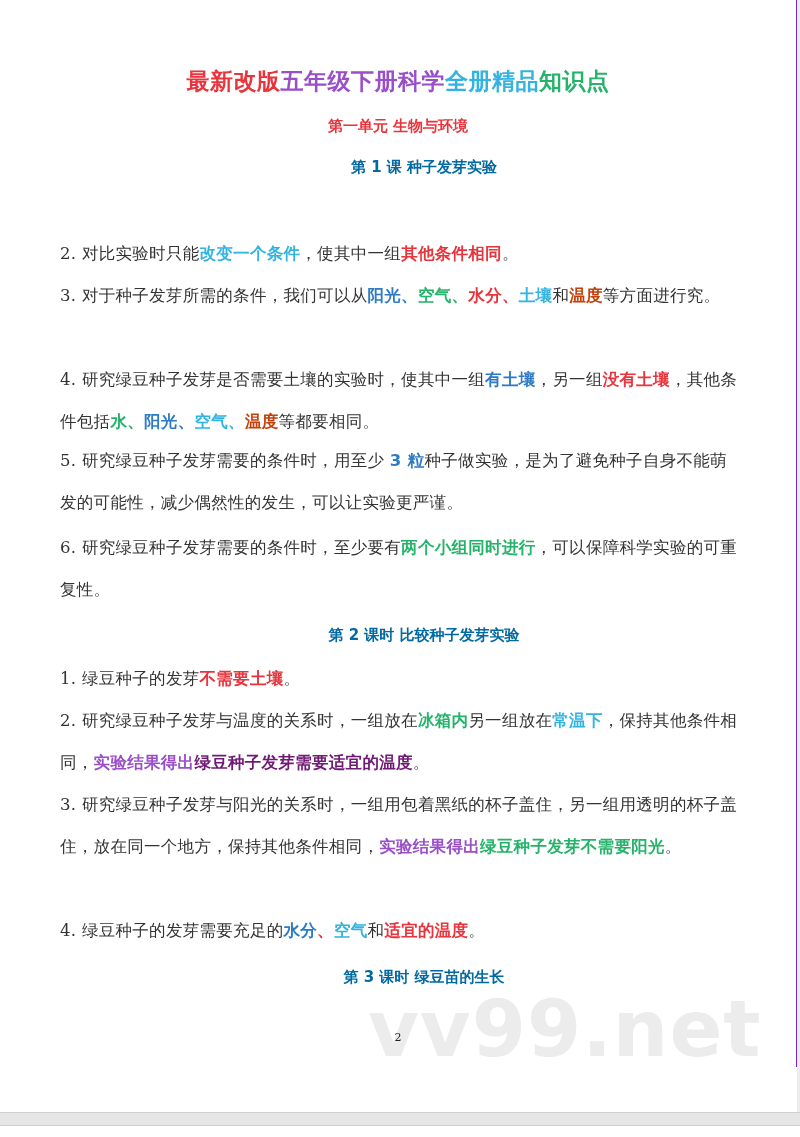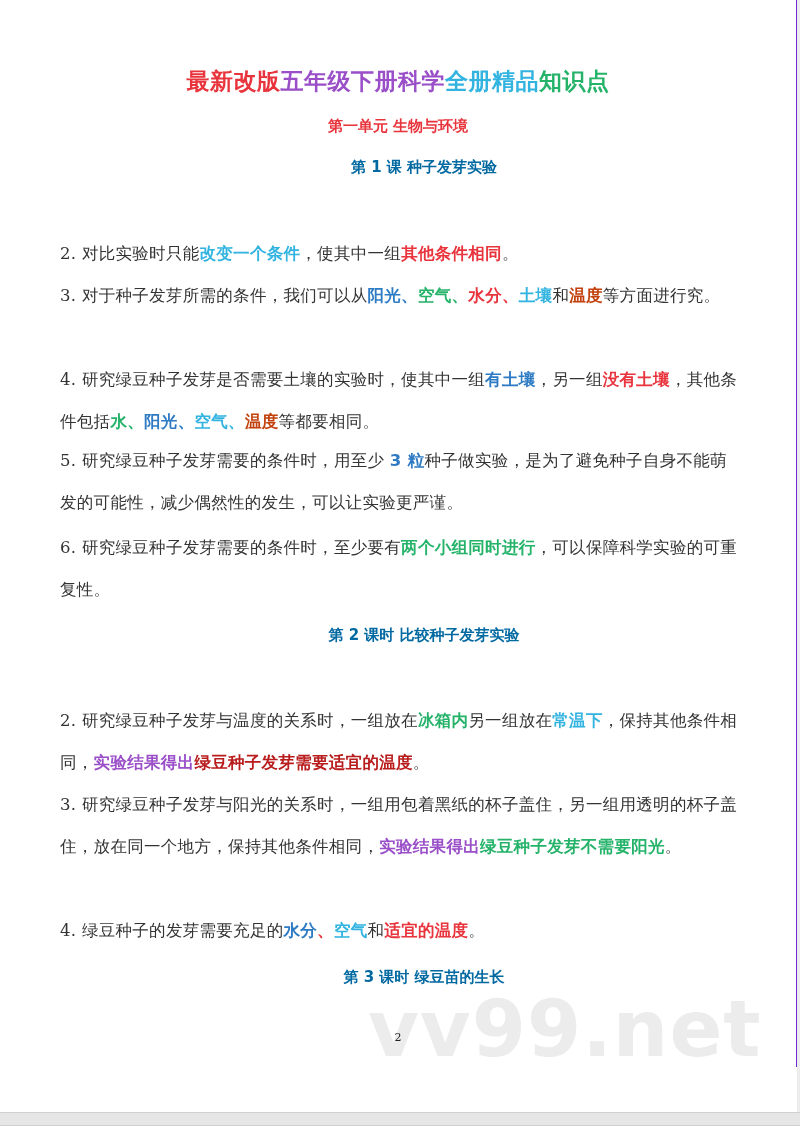--- a/index.html
+++ b/index.html
@@ -34,21 +34,21 @@
       position: absolute; left: 60px; width: 680px;
       font-size: 16.5px; color: #333333; line-height: 42px; letter-spacing: 0.3px;
     }
     .b { font-weight: bold; font-family: "DejaVu Sans", "Liberation Sans", sans-serif; }
     .c-red { color: #e8343c; }
     .c-blue { color: #2e7bc4; }
     .c-green { color: #25b36a; }
     .c-cyan { color: #33b4e0; }
     .c-indigo { color: #c2410c; }
     .c-purple { color: #9a4fc8; }
-    .c-steel { color: #b91c1c; }
+    .c-steel { color: #701a75; }
 
     .pagenum {
       position: absolute; top: 1031px; left: 388px; width: 20px; text-align: center;
       font-size: 11px; color: #222;
     }
     .watermark {
       position: absolute; top: 990px; left: 368px;
       font-family: "DejaVu Sans", "Liberation Sans", sans-serif; font-weight: bold;
       font-size: 78px; color: #ececec; letter-spacing: 1px; line-height: 1;
     }
@@ -81,20 +81,23 @@
   <div class="para" style="top:440px;">
     <span>5. 研究绿豆种子发芽需要的条件时，用至少 </span><span class="b c-blue">3 粒</span><span>种子做实验，是为了避免种子自身不能萌发的可能性，减少偶然性的发生，可以让实验更严谨。</span>
   </div>
 
   <div class="para" style="top:527px;">
     <span>6. 研究绿豆种子发芽需要的条件时，至少要有</span><span class="b c-green">两个小组同时进行</span><span>，可以保障科学实验的可重复性。</span>
   </div>
 
   <div class="h-lesson" style="top:626px;">第 2 课时  比较种子发芽实验</div>
 
+  <div class="para" style="top:658px;">
+    <span>1. 绿豆种子的发芽</span><span class="b c-red">不需要土壤</span><span>。</span>
+  </div>
 
   <div class="para" style="top:700px;">
     <span>2. 研究绿豆种子发芽与温度的关系时，一组放在</span><span class="b c-green">冰箱内</span><span>另一组放在</span><span class="b c-cyan">常温下</span><span>，保持其他条件相同，</span><span class="b c-purple">实验结果得出</span><span class="b c-steel">绿豆种子发芽需要适宜的温度</span><span>。</span>
   </div>
 
   <div class="para" style="top:784px;">
     <span>3. 研究绿豆种子发芽与阳光的关系时，一组用包着黑纸的杯子盖住，另一组用透明的杯子盖住，放在同一个地方，保持其他条件相同，</span><span class="b c-purple">实验结果得出</span><span class="b c-green">绿豆种子发芽不需要阳光</span><span>。</span>
   </div>
 
   <div class="para" style="top:910px;">

